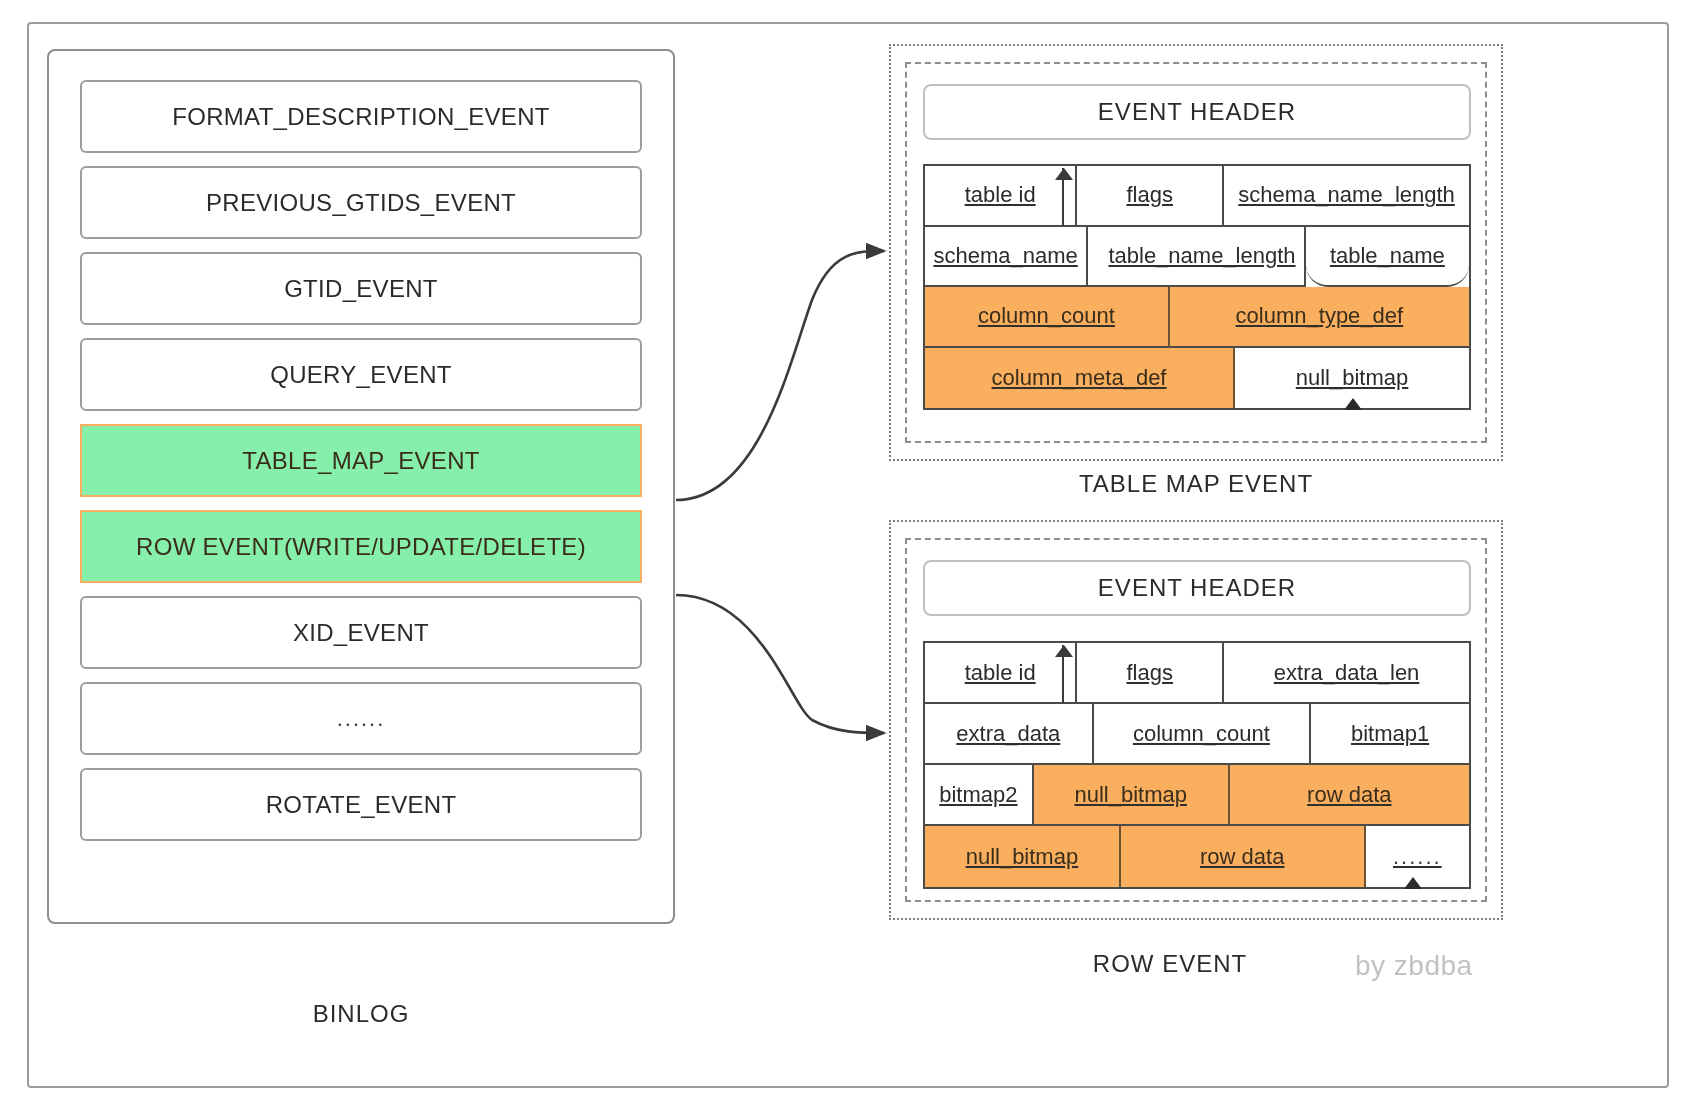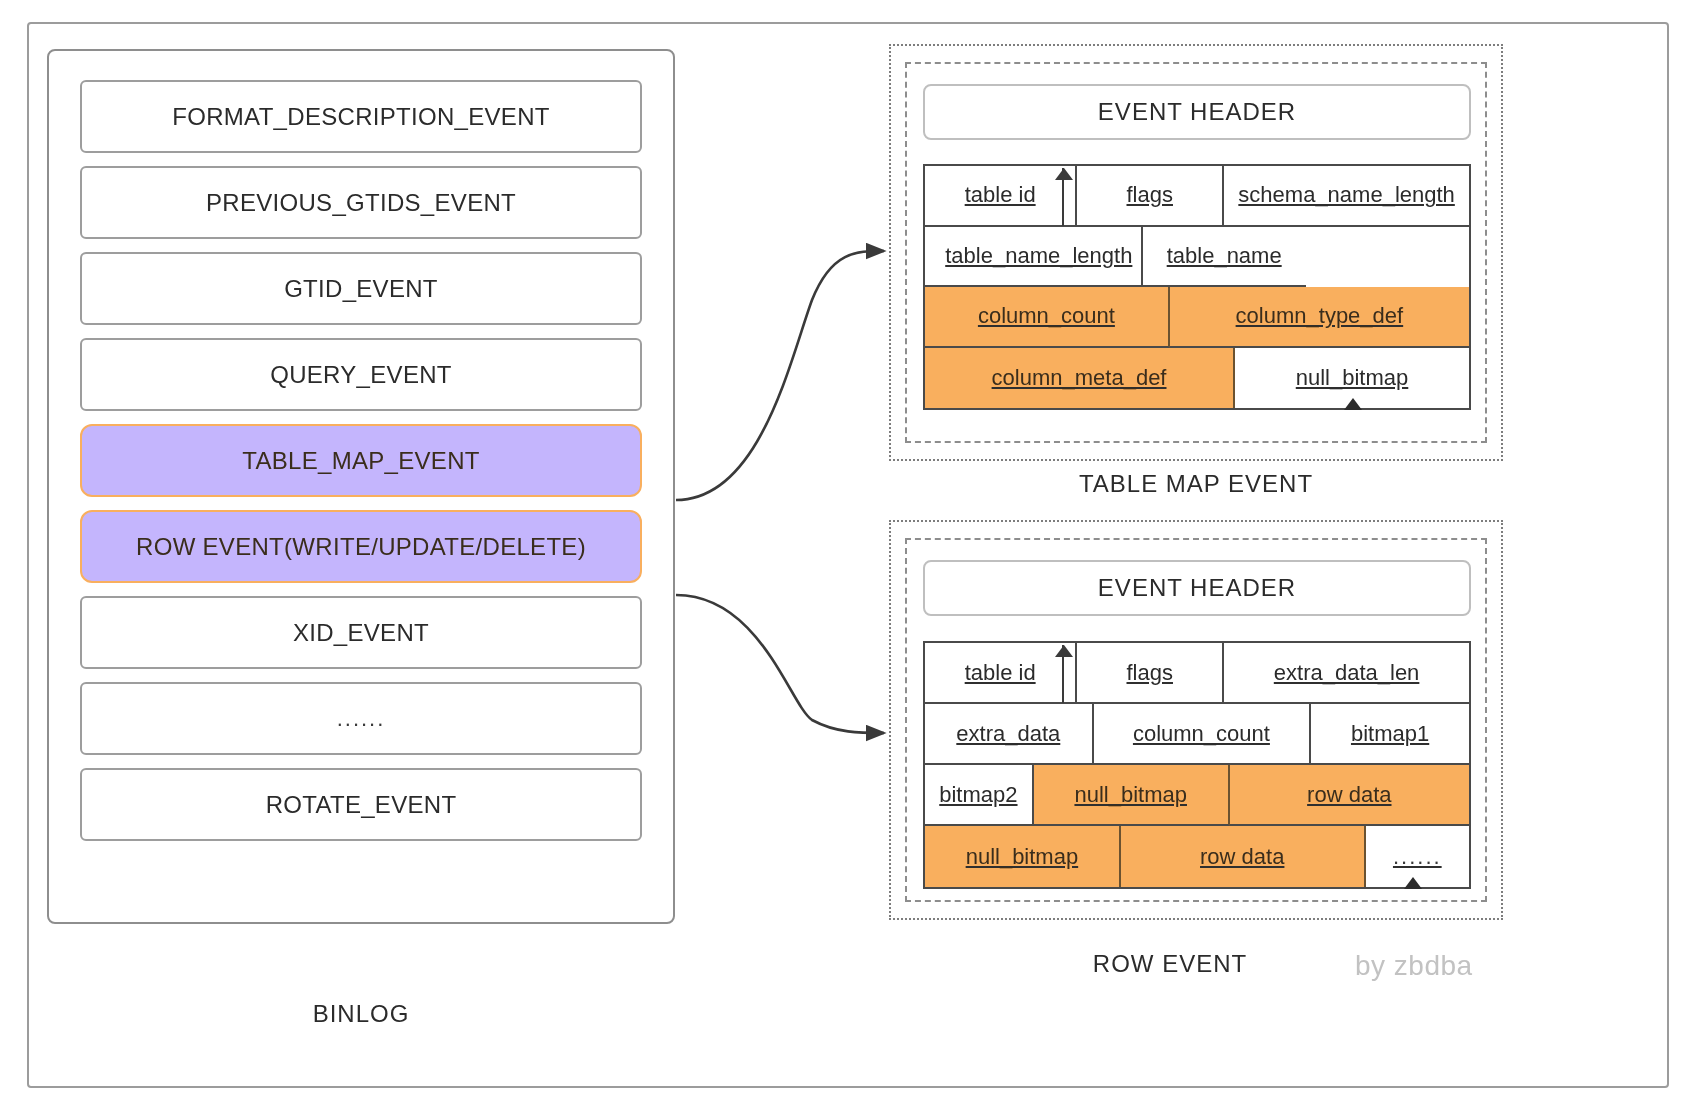--- a/index.html
+++ b/index.html
@@ -24,21 +24,21 @@
   .event-list{
     position:absolute;left:80px;top:80px;width:562px;
     display:flex;flex-direction:column;gap:13px;justify-content:space-between;
   }
   .event-box{
     height:73px;border:2px solid #9d9d9d;border-radius:6px;background:#ffffff;
     display:flex;align-items:center;justify-content:center;box-sizing:border-box;
     font-size:24px;letter-spacing:.3px;color:#2b2b2b;
   }
   .event-box.hl{
-    background:#c4b5fd;border:2px solid #F9AF5E;border-radius:12px;color:#3a2d1c;
+    background:#86efac;border:2px solid #F9AF5E;border-radius:0;color:#3a2d1c;
   }
   .dots-cell{font-size:22px;letter-spacing:2px;color:#3a3a3a;}
   .binlog-caption{
     position:absolute;left:47px;top:1000px;width:628px;text-align:center;
     font-size:24px;letter-spacing:1px;color:#2b2b2b;
   }
 
   
   .panel-dotted{
     position:absolute;border:2px dotted #7d7d7d;background:#fff;box-sizing:border-box;
@@ -136,24 +136,27 @@
           <span>table id</span>
         </div>
         <div class="cell" style="flex: 0 0 27%;">
           <span>flags</span>
         </div>
         <div class="cell" style="flex: 0 0 45%;">
           <span>schema_name_length</span>
         </div>
       </div>
       <div class="srow">
+        <div class="cell" style="flex: 0 0 30%;">
+          <span>schema_name</span>
+        </div>
         <div class="cell" style="flex: 0 0 40%; padding-left: 12px;">
           <span>table_name_length</span>
         </div>
-        <div class="cell" style="flex: 0 0 30%;">
+        <div class="cell" style="flex: 0 0 30%; border-radius: 22px;">
           <span>table_name</span>
         </div>
       </div>
       <div class="srow">
         <div class="cell orange" style="flex: 0 0 45%;">
           <span>column_count</span>
         </div>
         <div class="cell orange" style="flex: 0 0 55%;">
           <span>column_type_def</span>
         </div>

